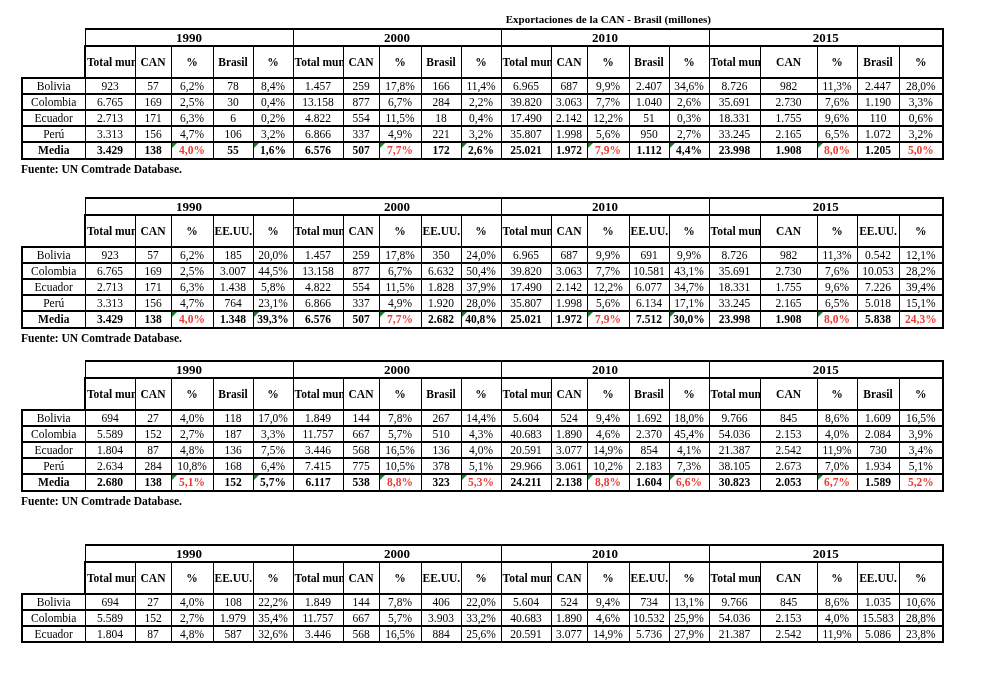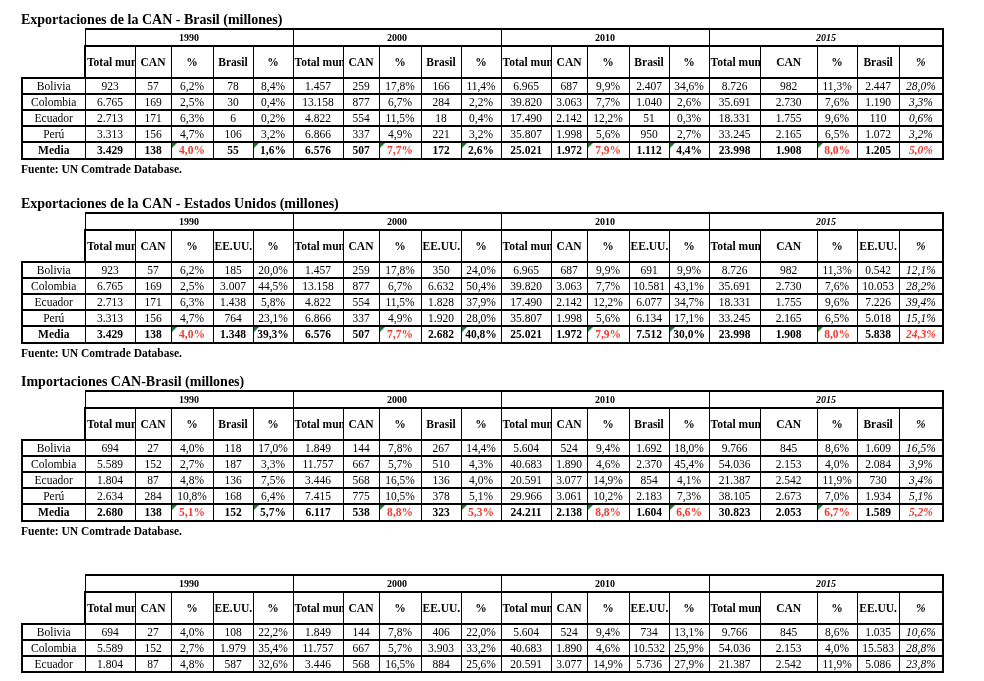--- a/index.html
+++ b/index.html
@@ -2,29 +2,29 @@
 <html style="--red: #ee3b30; --green: #1f7a2d; --border: #000000;"><head>
 <meta charset="utf-8">
 <style>
   html,body{margin:0;padding:0;background:#ffffff;}
   body{width:984px;height:681px;overflow:hidden;font-family:"Liberation Serif",serif;color:#000;}
   .page{padding:13px 0 0 21px;}
   .tbl-block{margin:0;}
   .tbl-block.gap-a{margin-bottom:21px;}
   .tbl-block.gap-b{margin-bottom:15px;}
   .tbl-block.gap-c{margin-bottom:36px;}
-  .tbl-title{width:690px;text-align:left;font-weight:bold;font-size:14px;line-height:13px;margin-bottom:2px;}
+  .tbl-title{width:690px;text-align:right;font-weight:bold;font-size:11px;line-height:13px;margin-bottom:2px;}
   table.grid{border-collapse:collapse;table-layout:fixed;width:921px;font-size:11.5px;}
   table.grid td{border:1px solid var(--border);border-top-width:2px;border-bottom-width:2px;
     text-align:center;vertical-align:middle;padding:0 1px;line-height:13px;position:relative;overflow:hidden;
     white-space:nowrap;}
   table.grid tr td:first-child{border-left-width:2px;}
-  table.grid tr td:last-child{border-right-width:2px;font-style:italic;}
+  table.grid tr td:last-child{border-right-width:2px;}
   td.blank{border:none !important;background:#fff;}
-  td.year{font-weight:bold;font-size:10px;height:15px;}
+  td.year{font-weight:bold;font-size:13px;height:15px;}
   td.hd{font-weight:bold;height:30px;white-space:normal;line-height:13px;}
   td.country{text-align:left;font-weight:normal;padding-left:2px;}
   tr.data td{height:14px;}
   tr.media td{font-weight:bold;height:15px;}
   td.red{color:var(--red);}
   .tri{position:absolute;top:0;left:0;width:0;height:0;
     border-top:5px solid var(--green);border-right:5px solid transparent;}
   .fuente{font-weight:bold;font-size:11.5px;line-height:13px;margin-top:3px;}
 </style>
 </head>
@@ -201,21 +201,20 @@
             <td class="red">8,0%<span class="tri"></span></td>
             <td>1.205</td>
             <td class="red">5,0%</td>
           </tr>
         </tbody>
     </table>
     <div class="fuente">Fuente: UN Comtrade Database.</div>
   </section>
 
   <section class="tbl-block gap-b">
-    <div class="tbl-title">Exportaciones de la CAN - Estados Unidos (millones)</div>
     <table class="grid">
       <colgroup>
           <col style="width: 63px;">
           <col style="width: 50px;">
           <col style="width: 36px;">
           <col style="width: 42px;">
           <col style="width: 40px;">
           <col style="width: 40px;">
           <col style="width: 50px;">
           <col style="width: 36px;">
@@ -377,21 +376,20 @@
             <td class="red">8,0%<span class="tri"></span></td>
             <td>5.838</td>
             <td class="red">24,3%</td>
           </tr>
         </tbody>
     </table>
     <div class="fuente">Fuente: UN Comtrade Database.</div>
   </section>
 
   <section class="tbl-block gap-c">
-    <div class="tbl-title">Importaciones CAN-Brasil (millones)</div>
     <table class="grid">
       <colgroup>
           <col style="width: 63px;">
           <col style="width: 50px;">
           <col style="width: 36px;">
           <col style="width: 42px;">
           <col style="width: 40px;">
           <col style="width: 40px;">
           <col style="width: 50px;">
           <col style="width: 36px;">

